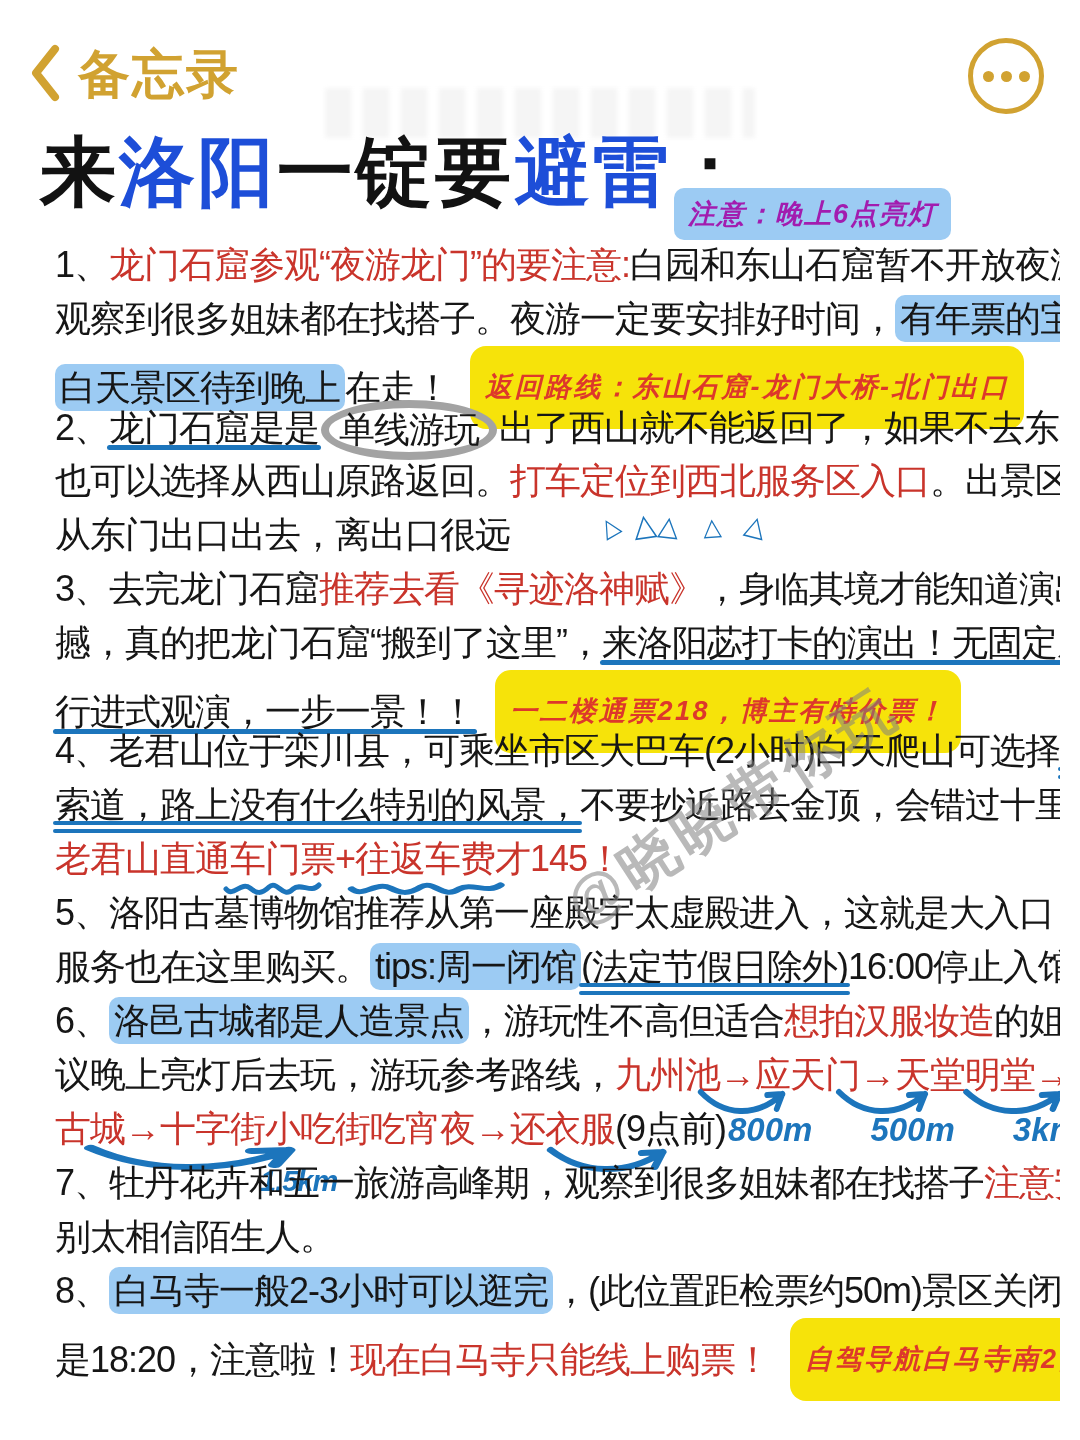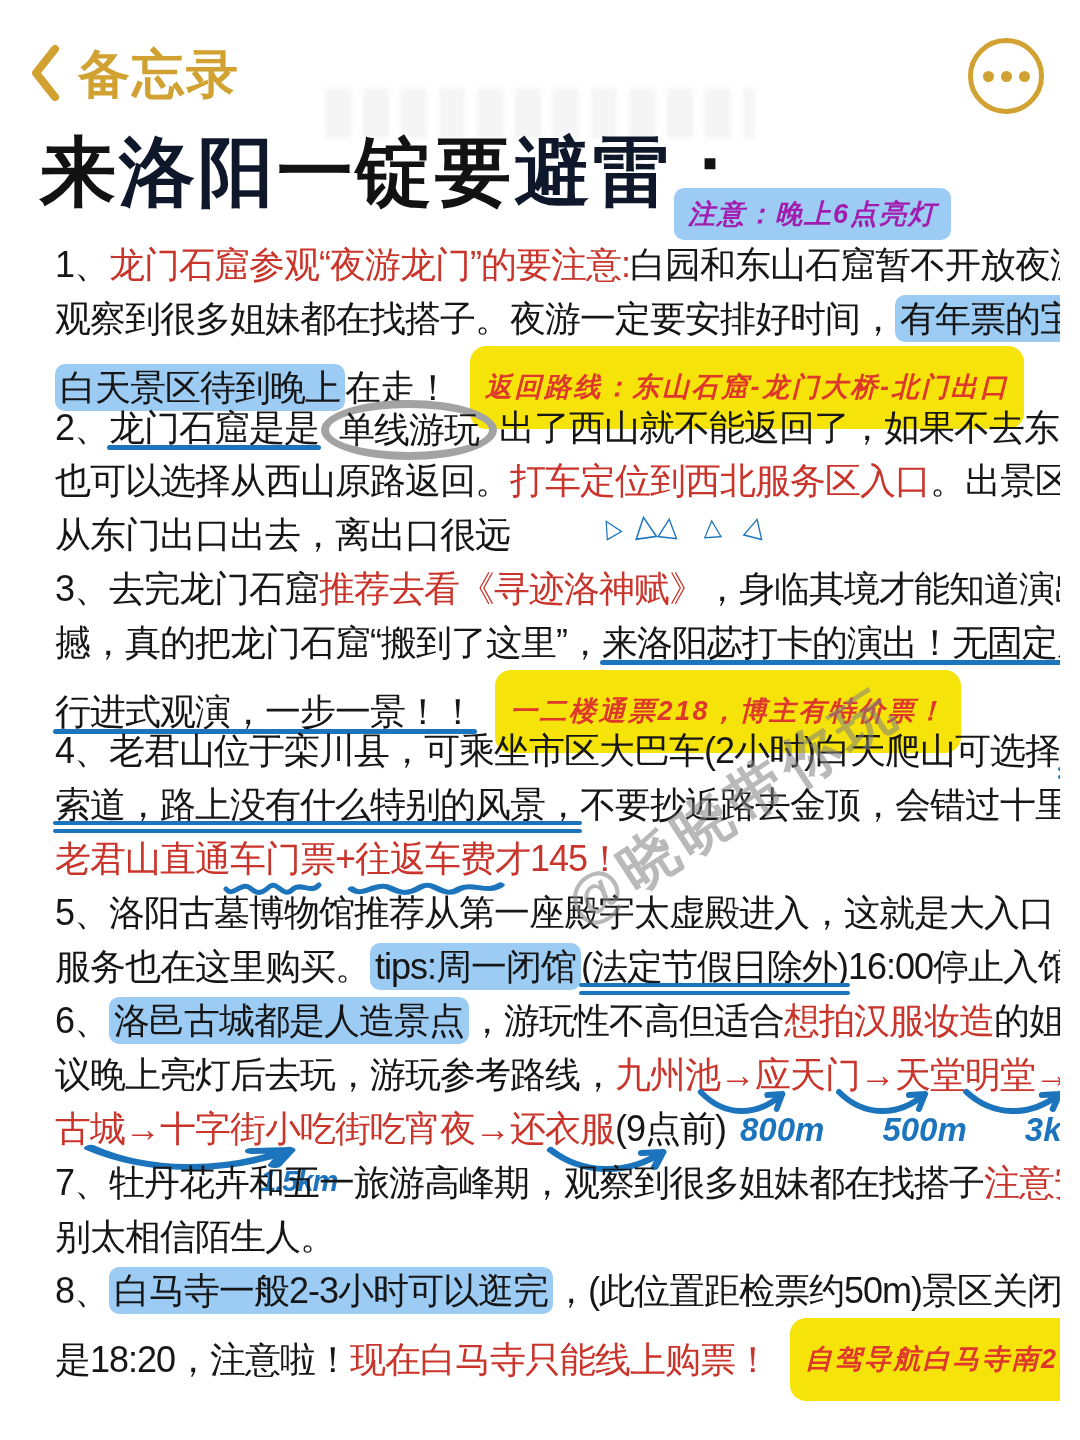--- a/index.html
+++ b/index.html
@@ -22,21 +22,21 @@
   .ghost {
     position:absolute; left:325px; top:88px; width:430px; height:50px;
     background:repeating-linear-gradient(90deg,#e9e9e9 0 26px,#ffffff 26px 38px);
     filter:blur(2px); opacity:.45;
   }
   
   .title {
     position:absolute; left:40px; top:122px; font-size:76px; font-weight:900;
     letter-spacing:3px; color:#121212; white-space:nowrap;
   }
-  .title .c-red { color:#0f172a; }
+  .title .c-red { color:#1d4ed8; }
   .title-note {
     position:absolute; left:674px; top:188px; background:#9CCBF3; color:#a21caf;
     font-size:27px; font-weight:700; font-style:italic; padding:8px 14px;
     border-radius:10px; letter-spacing:2px; white-space:nowrap;
   }
   
   .note-body { position:absolute; left:55px; top:238px; width:1010px; }
   .line {
     position:relative; height:54px; line-height:54px; font-size:36px;
     letter-spacing:-1px; color:#161616; font-weight:500; white-space:nowrap;
@@ -62,21 +62,21 @@
   }
   .badge-yellow {
     display:inline-block; vertical-align:4px; background:#F6E30A; color:#DD382B;
     font-size:27px; line-height:1; font-weight:700; font-style:italic;
     padding:28px 15px; border-radius:16px; margin-left:20px; letter-spacing:2.5px;
   }
   .hand-blue {
     color:#1C75BC; font-size:33px; font-weight:700; font-style:italic;
     letter-spacing:0;
   }
-  .seg.hand-blue { margin-left:14px; }
+  .seg.hand-blue { margin-left:2px; }
   .seg.hand-blue ~ .seg.hand-blue { margin-left:58px; }
   .ann { position:absolute; pointer-events:none; }
   .ann svg { display:block; overflow:visible; }
   .tri {
     display:inline-block; color:#1C75BC; font-weight:700; line-height:1;
   }
   .ann-label {
     position:absolute; color:#1C75BC; font-size:29px; font-weight:700;
     font-style:italic; line-height:1;
   }

